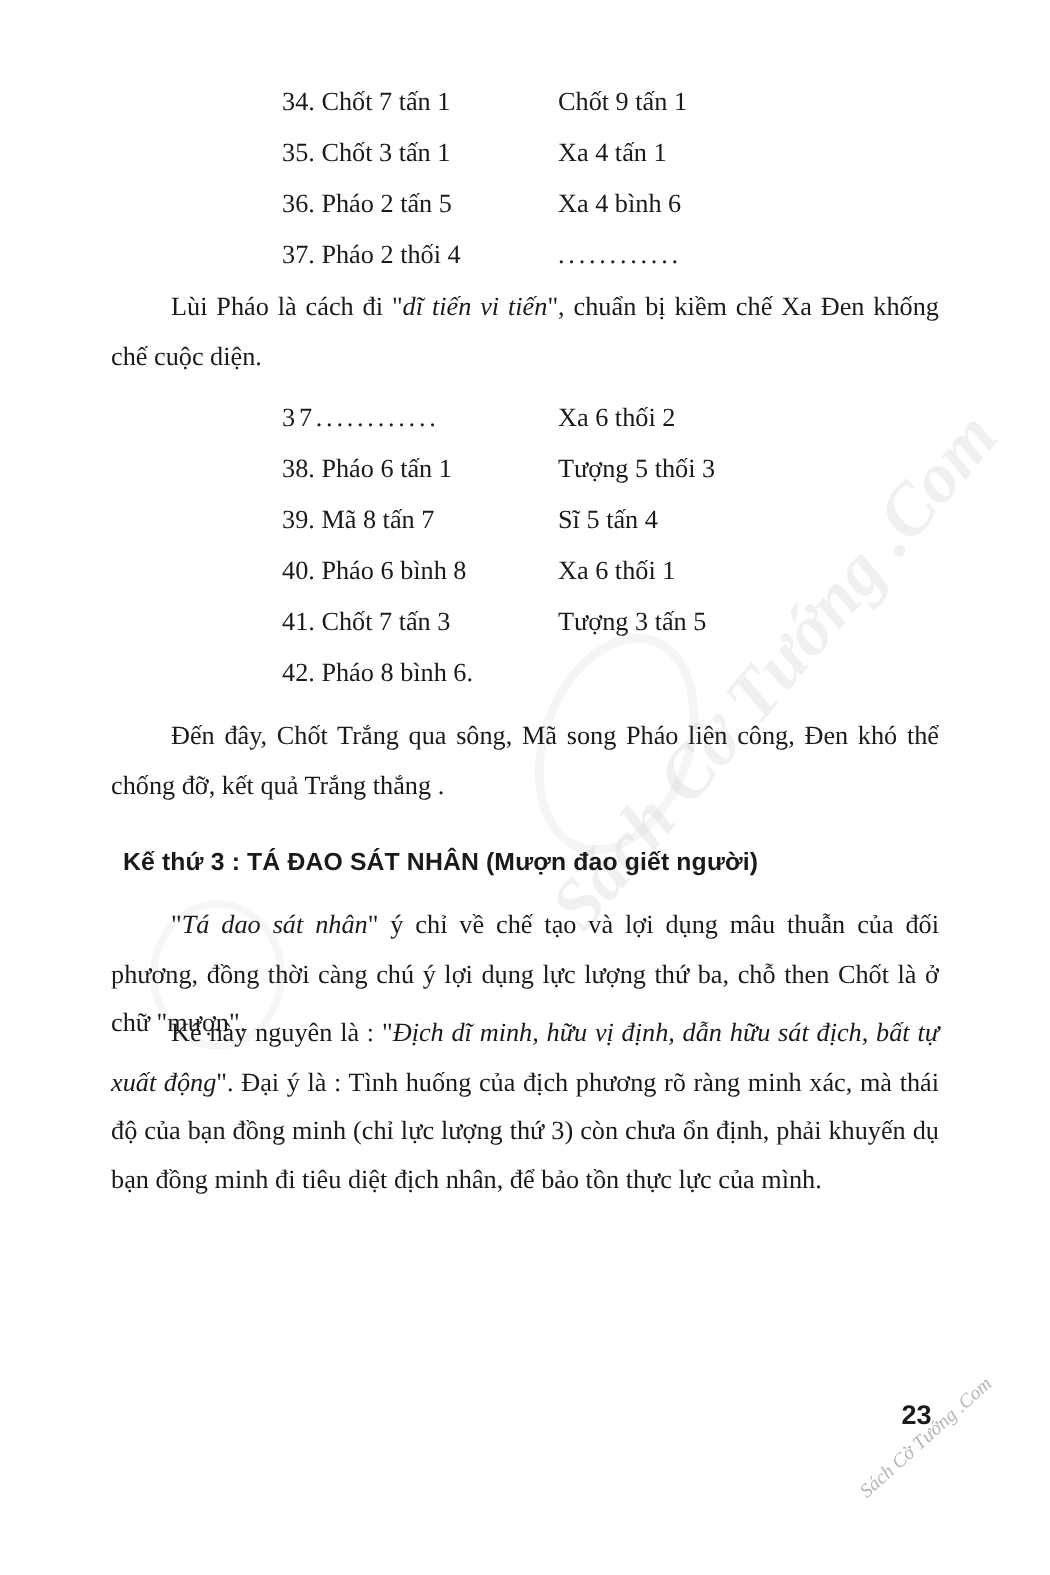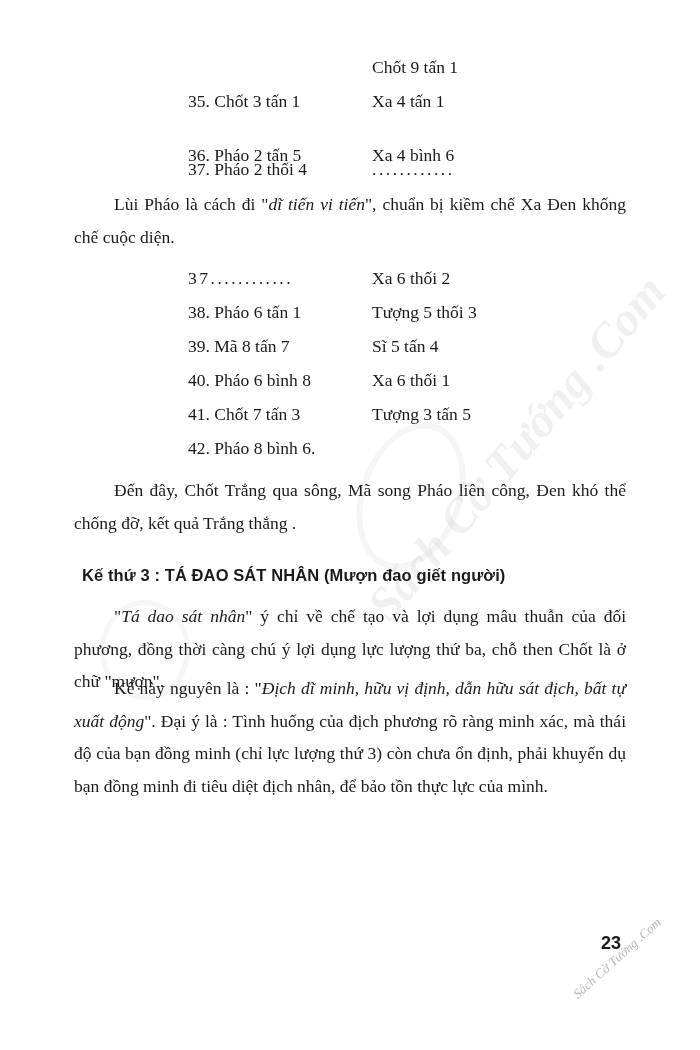--- a/index.html
+++ b/index.html
@@ -129,27 +129,28 @@
 <body>
 
 <div class="page">
 
   <div class="swirl"></div>
   <div class="swirl-2"></div>
   <div class="watermark-center">Sách Cờ Tướng .Com</div>
 
   <div class="moves" style="top:52px;">
     <div class="move-row" style="top:0px;">
+      <span class="move-red">34. Chốt 7 tấn 1</span>
       <span class="move-black">Chốt 9 tấn 1</span>
     </div>
     <div class="move-row" style="top:34px;">
       <span class="move-red">35. Chốt 3 tấn 1</span>
       <span class="move-black">Xa 4 tấn 1</span>
     </div>
-    <div class="move-row" style="top:68px;margin-top:20px;">
+    <div class="move-row" style="top:68px;">
       <span class="move-red">36. Pháo 2 tấn 5</span>
       <span class="move-black">Xa 4 bình 6</span>
     </div>
     <div class="move-row" style="top:102px;">
       <span class="move-red">37. Pháo 2 thối 4</span>
       <span class="move-black dots">............</span>
     </div>
   </div>
 
   <div class="para" style="top:188px;">

